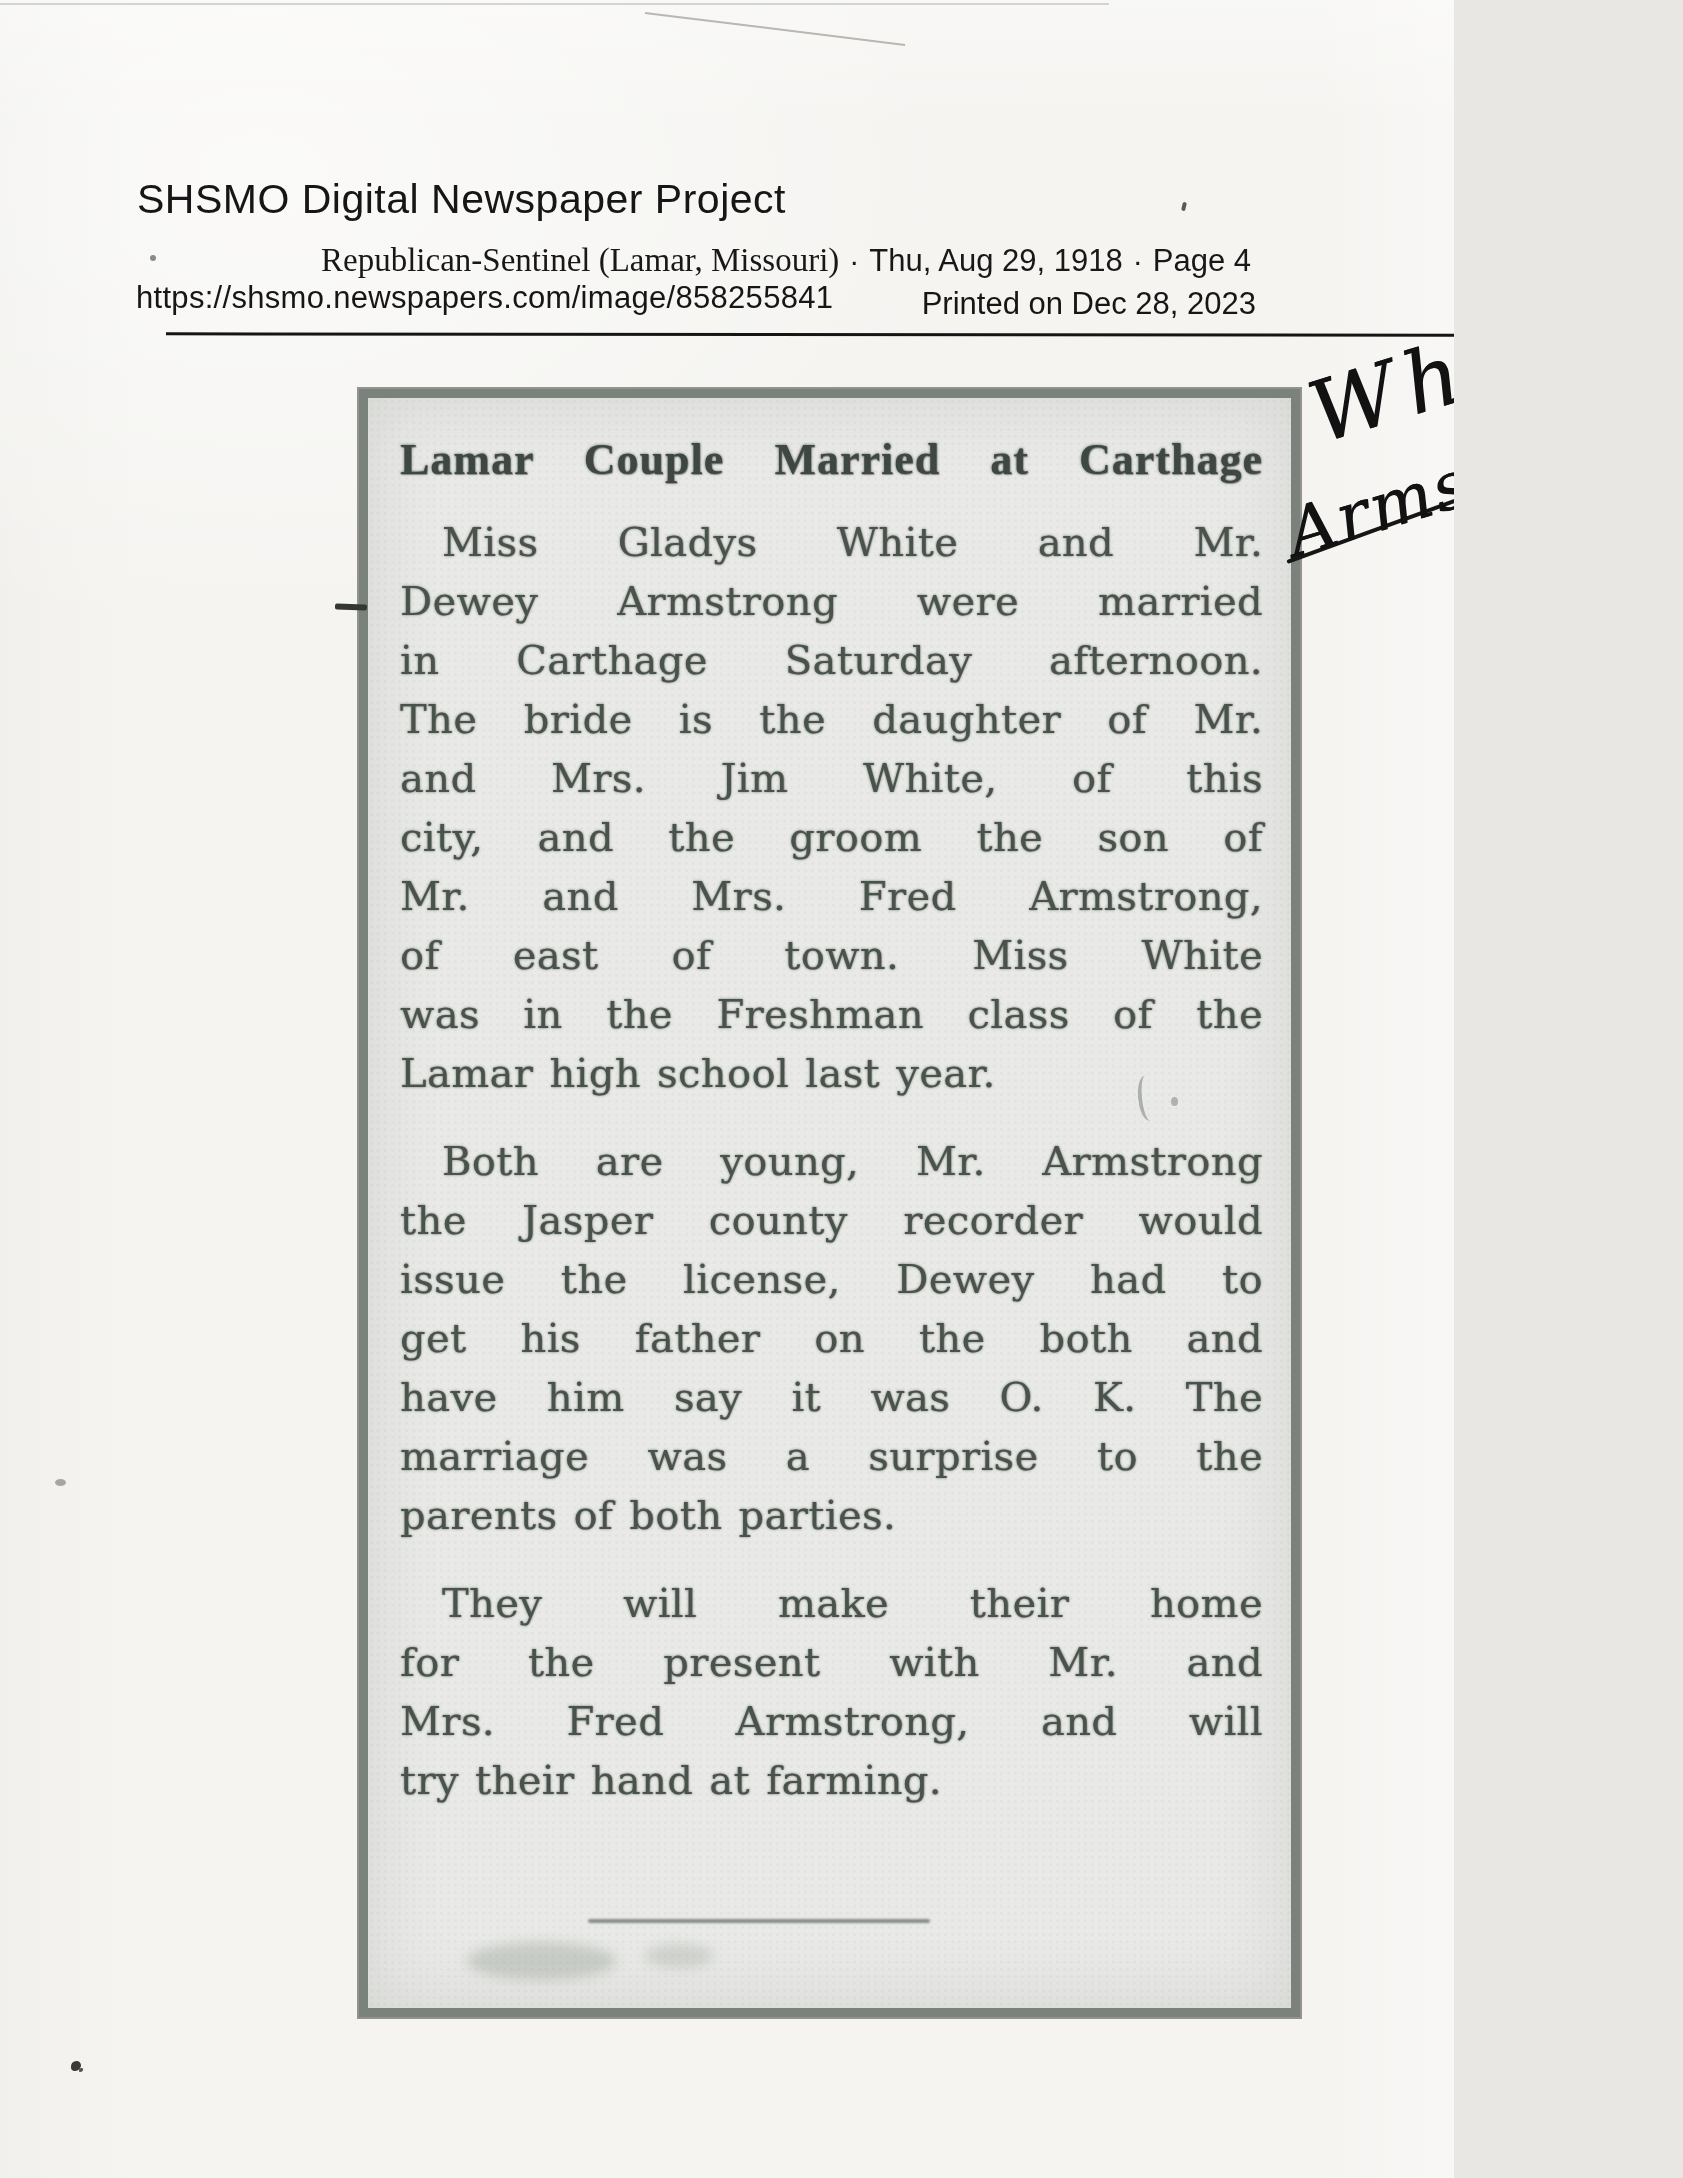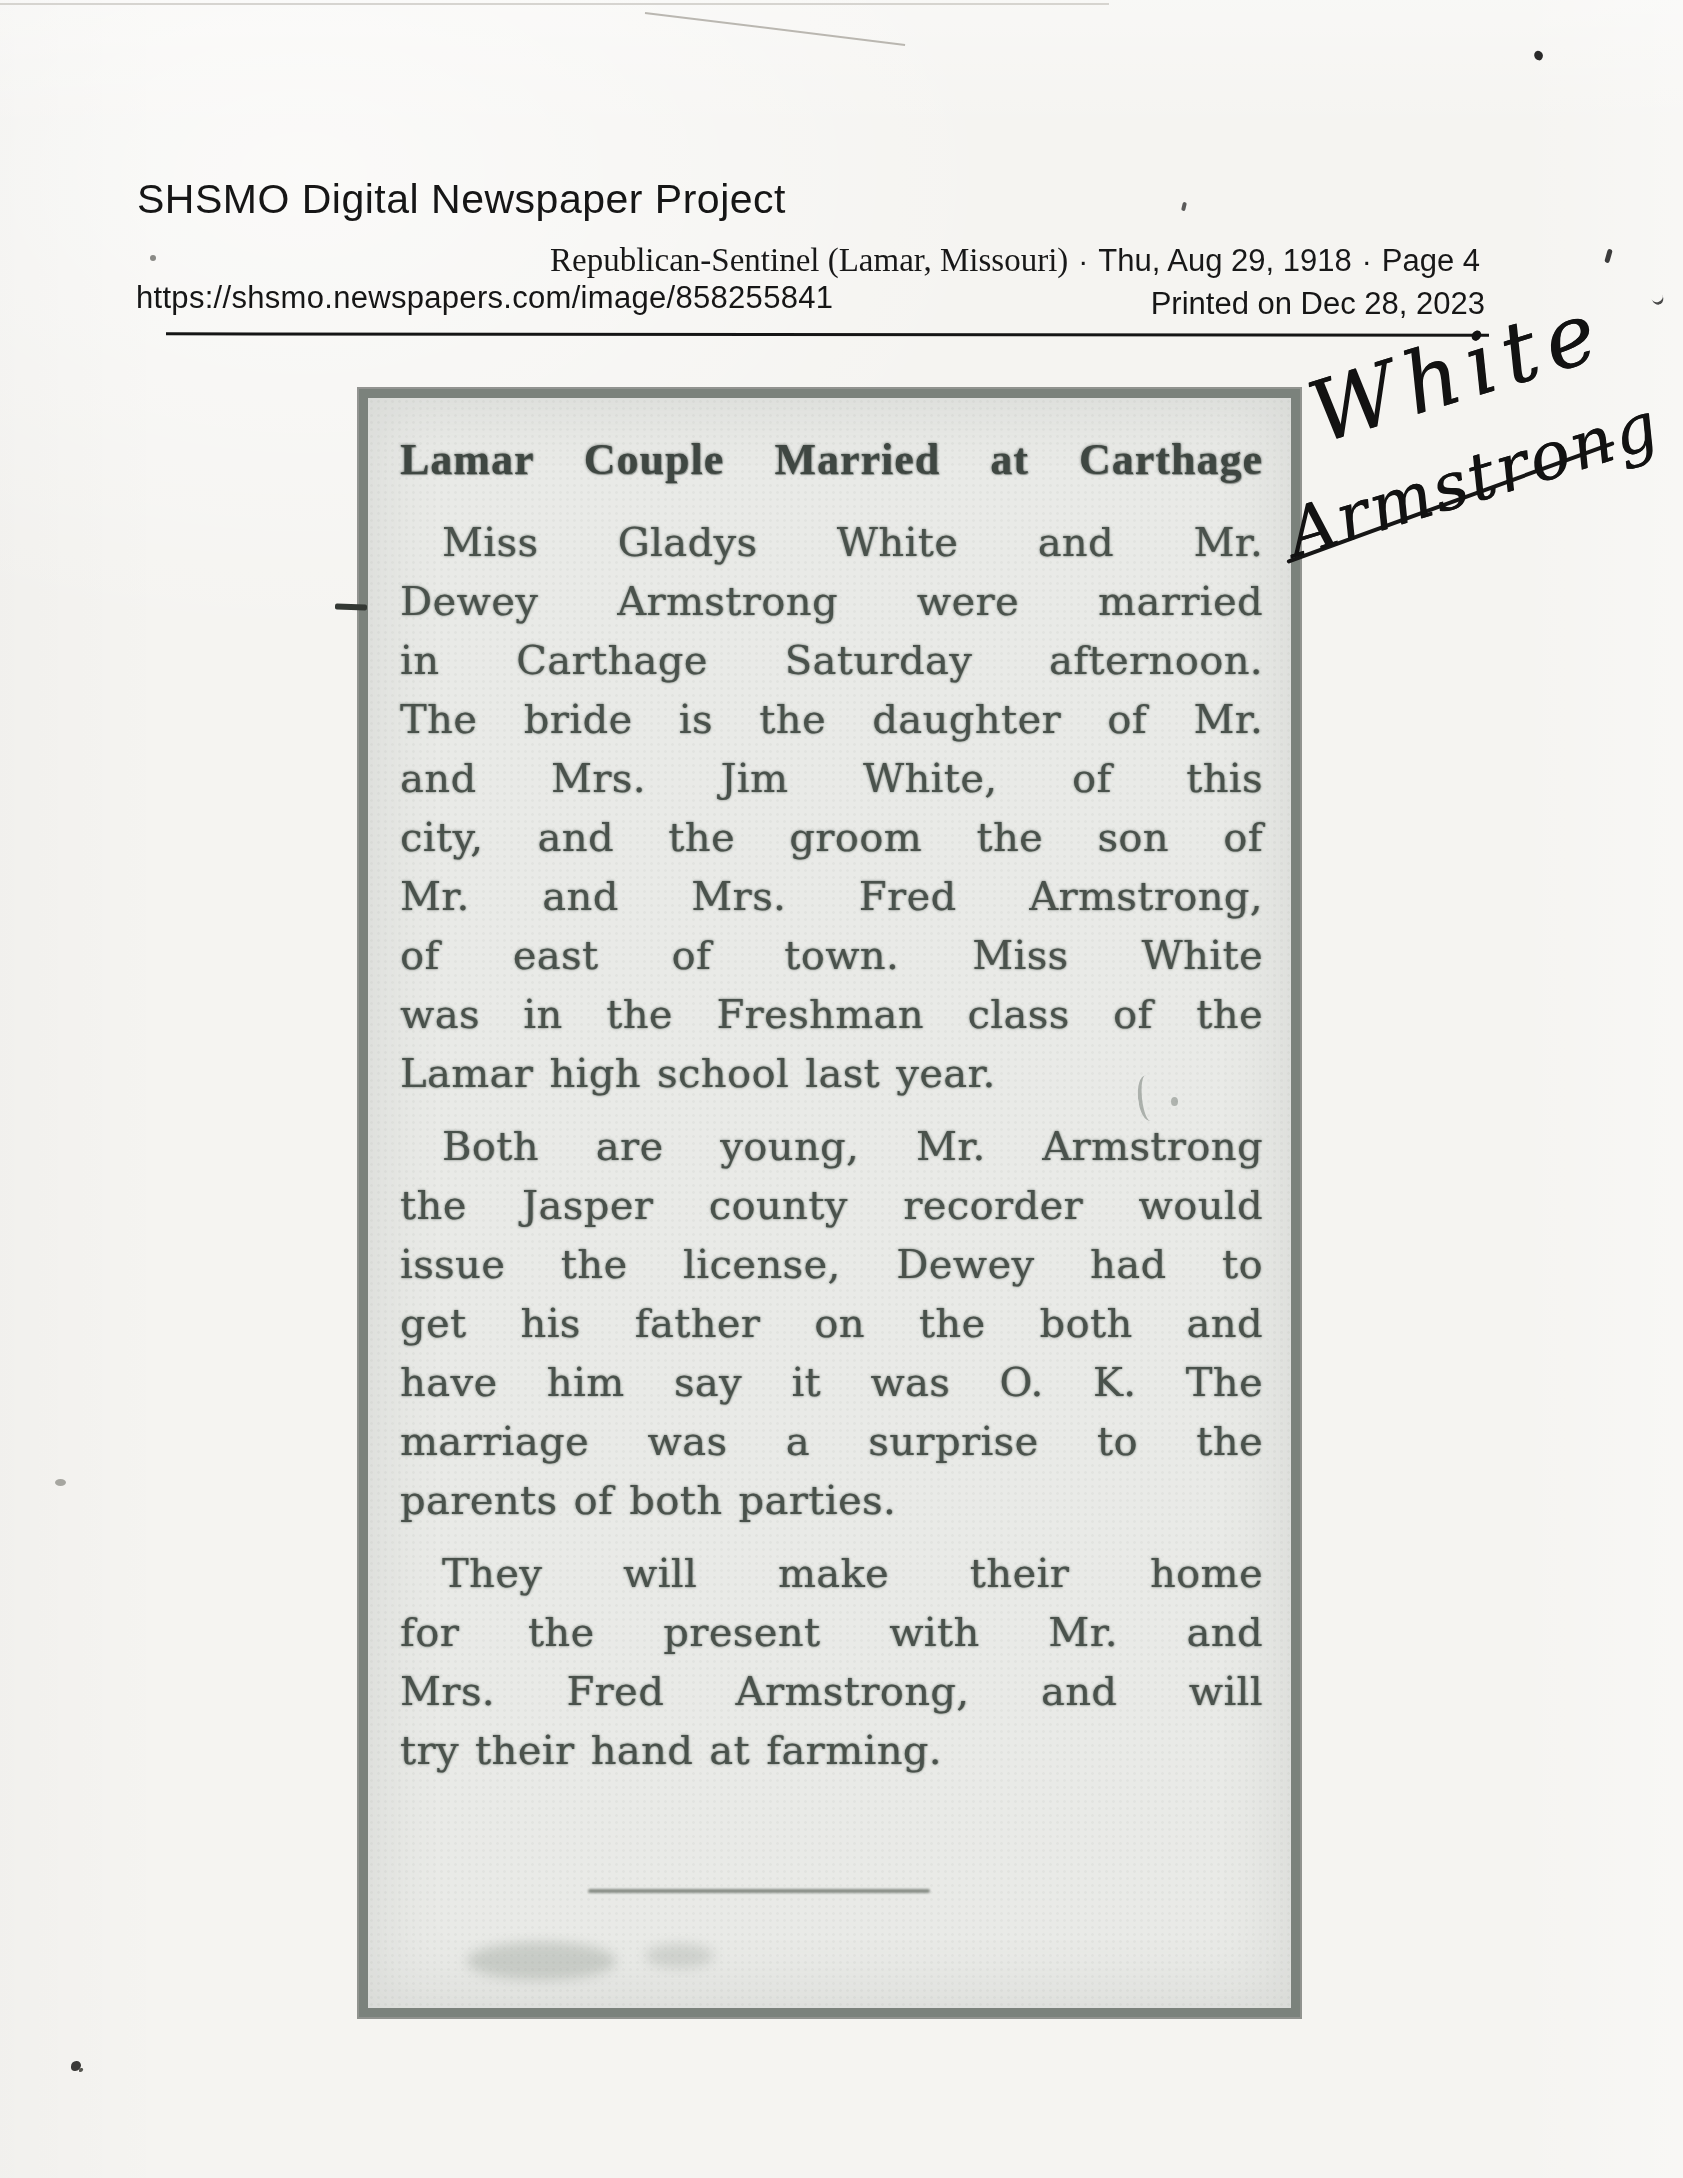--- a/index.html
+++ b/index.html
@@ -1,17 +1,17 @@
 <!DOCTYPE html>
 <html><head>
 <meta charset="utf-8">
 <style>
   html,body{margin:0;padding:0;background:#e8e7e4;}
   .page{
-    position:relative;width:1683px;height:2178px;overflow:hidden;
+    position:relative;width:1454px;height:2178px;overflow:hidden;
     background:#f5f4f1;
     font-family:"Liberation Sans",sans-serif;
   }
   .page::before{ 
     content:"";position:absolute;inset:0;
     background:
       radial-gradient(1188px 792px at 18% 8%, rgba(255,255,255,.55), rgba(255,255,255,0) 60%),
       linear-gradient(180deg, rgba(255,255,255,.35) 0%, rgba(0,0,0,0) 6%),
       linear-gradient(90deg, rgba(0,0,0,.015) 0%, rgba(0,0,0,0) 10%, rgba(0,0,0,0) 90%, rgba(255,255,255,.3) 100%);
     pointer-events:none;
@@ -63,21 +63,21 @@
   }
   .clip-body{
     font-family:"DejaVu Serif",serif;
     font-size:40px;line-height:59px;color:#4a524c;
     letter-spacing:0.4px;word-spacing:3px;
     text-shadow:0 0 2.6px rgba(70,80,72,.8), 0.6px 0.4px 0 rgba(70,80,72,.25);
   }
   .line{text-align:justify;text-align-last:justify;}
   .line.noj{text-align:left;text-align-last:auto;}
   .line.indent{text-indent:42px;}
-  .line.pgap{margin-top:14px;}
+  .line.pgap{margin-top:29px;}
   .end-rule{
     margin-top:109px;margin-left:188px;width:342px;height:4px;
     background:#878d86;filter:blur(1.1px);border-radius:2px;
   }
   .smudge{position:absolute;border-radius:50%;filter:blur(6px);}
   .smudge.a{left:99px;bottom:28px;width:149px;height:38px;background:rgba(120,128,120,.28);}
   .smudge.b{left:277px;bottom:40px;width:69px;height:24px;background:rgba(120,128,120,.22);}
   .ink-paren{
     position:absolute;left:1138px;top:1075px;width:16px;height:46px;
     border-left:4px solid rgba(88,98,90,.42);border-radius:50%;

